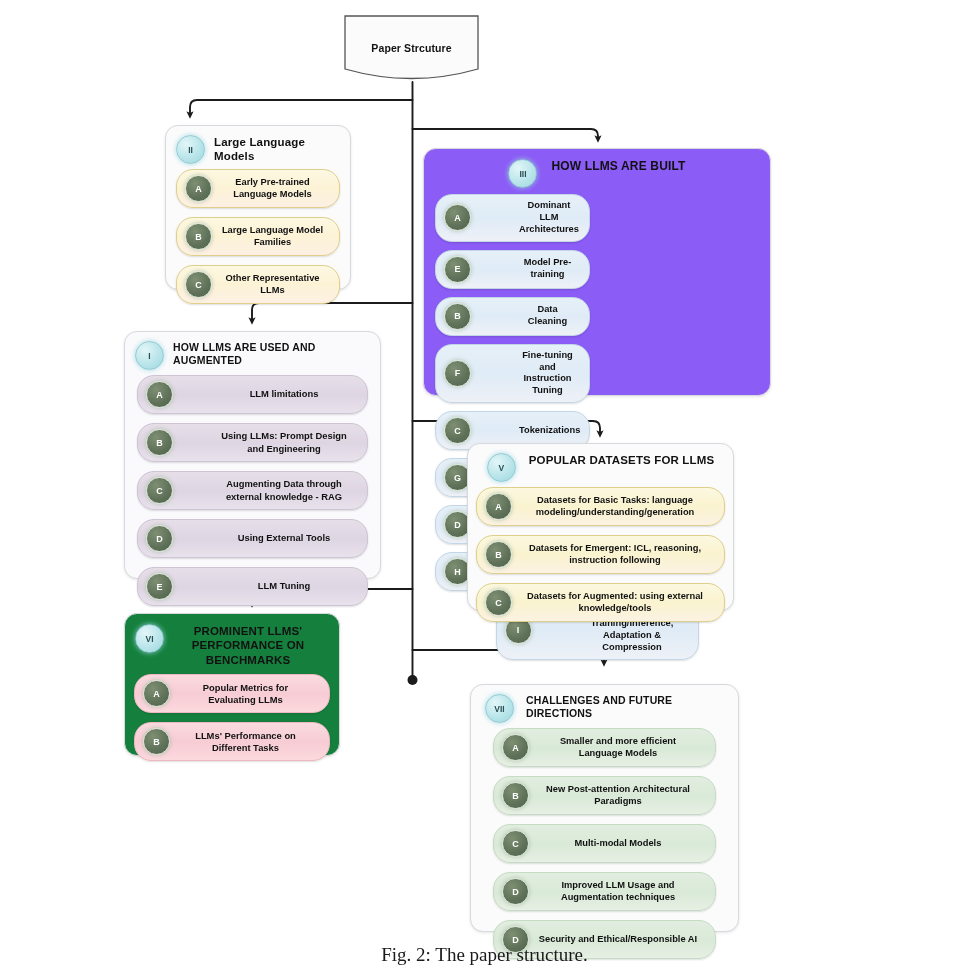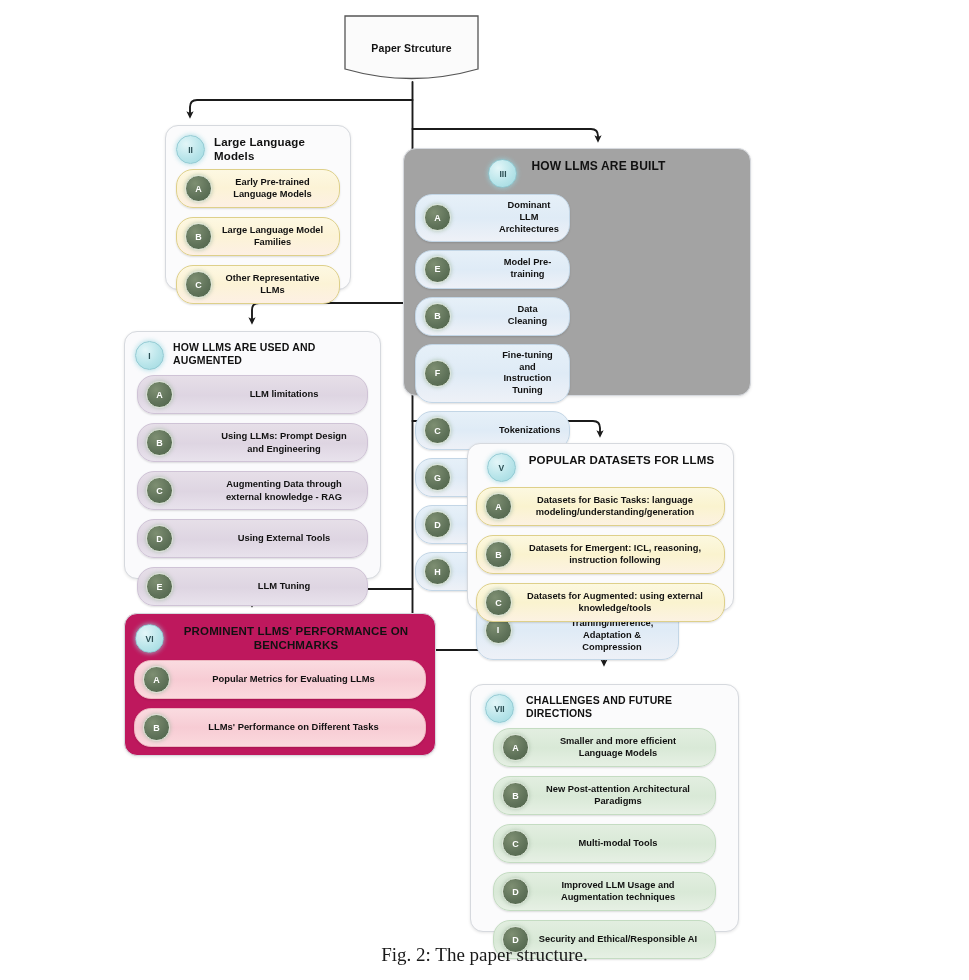--- a/index.html
+++ b/index.html
@@ -122,21 +122,21 @@
   
   .sec-2 { left:165px; top:125px; width:186px; height:165px; background:#fbfbfc; }
   .sec-2 .item {
     background: linear-gradient(180deg,#fdf8e2 0%,#fcf3d6 48%,#fdf0e4 100%);
     border: 1px solid #ded08a;
   }
   .sec-2 .items { padding: 1px 10px 10px 10px; }
   .sec-2 .item-label { font-size: 9.3px; padding-right: 6px; }
 
   
-  .sec-3 { left:403px; top:148px; width:348px; height:248px; background:#a3a3a3; }
+  .sec-3 { left:423px; top:148px; width:348px; height:248px; background:#8b5cf6; }
   .sec-3 .item {
     background: linear-gradient(180deg,#e6f0f8 0%,#dfebf6 50%,#eef1f7 100%);
     border: 1px solid #c3d6e6;
   }
   .sec-3 .item-label { font-size: 9.3px; padding-right: 5px; margin-left: 40px; }
 
   
   .sec-1 { left:124px; top:331px; width:257px; height:248px; background:#fafafc; }
   .sec-1 .item {
     background: linear-gradient(180deg,#e6dfe8 0%,#ded5e2 52%,#e8e2ec 100%);
@@ -148,21 +148,21 @@
   
   .sec-5 { left:467px; top:443px; width:267px; height:168px; background:#fbfbfc; }
   .sec-5 .item {
     background: linear-gradient(180deg,#fcf8e0 0%,#faf3cf 50%,#fcf2e2 100%);
     border: 1px solid #ded08a;
   }
   .sec-5 .items { padding: 1px 8px 10px 8px; }
   .sec-5 .item-label { font-size: 9.3px; padding-right: 6px; }
 
   
-  .sec-6 { left:124px; top:613px; width:312px; height:143px; background:#be185d; }
+  .sec-6 { left:124px; top:613px; width:216px; height:143px; background:#15803d; }
   .sec-6 .item {
     background: linear-gradient(180deg,#fadbe0 0%,#f7ccd4 50%,#fbd9dd 100%);
     border: 1px solid #eeb6c0;
   }
   .sec-6 .items { padding: 3px 9px 10px 9px; }
   .sec-6 .item-label { font-size: 9.4px; padding-right: 8px; }
   .sec-6 .item { min-height: 34px; }
 
   
   .sec-7 { left:470px; top:672px; width:269px; height:248px; background:#fbfbfc;margin-top:12px; }
@@ -363,21 +363,21 @@
       <div class="item">
         <div class="letter">A</div>
         <div class="item-label">Smaller and more efficient Language Models</div>
       </div>
       <div class="item">
         <div class="letter">B</div>
         <div class="item-label">New Post-attention Architectural Paradigms</div>
       </div>
       <div class="item">
         <div class="letter">C</div>
-        <div class="item-label">Multi-modal Tools</div>
+        <div class="item-label">Multi-modal Models</div>
       </div>
       <div class="item">
         <div class="letter">D</div>
         <div class="item-label">Improved LLM Usage and Augmentation techniques</div>
       </div>
       <div class="item">
         <div class="letter">D</div>
         <div class="item-label">Security and Ethical/Responsible AI</div>
       </div>
     </div>

